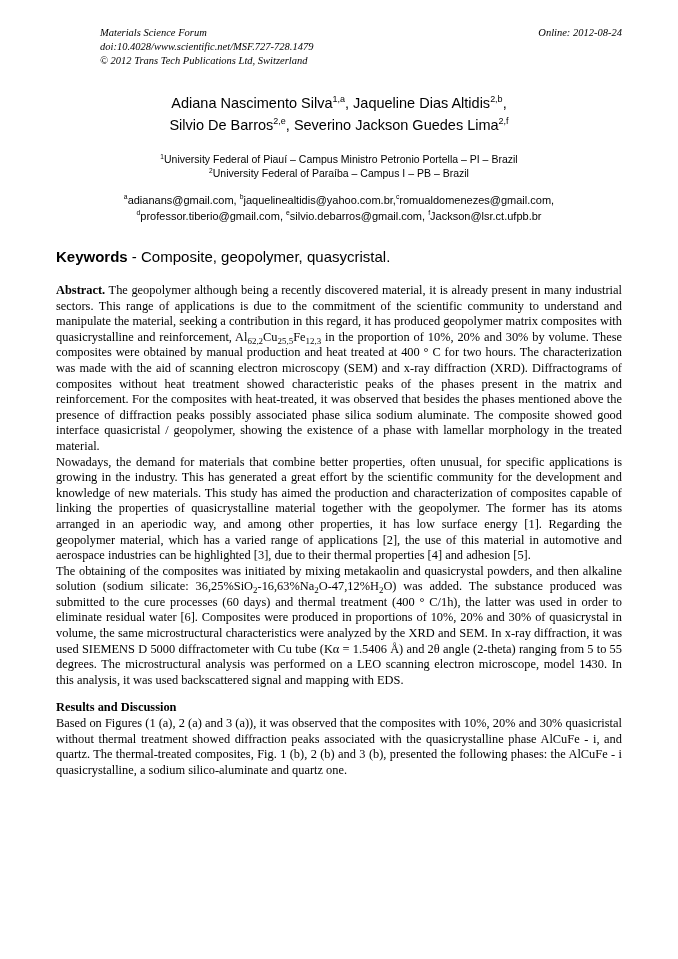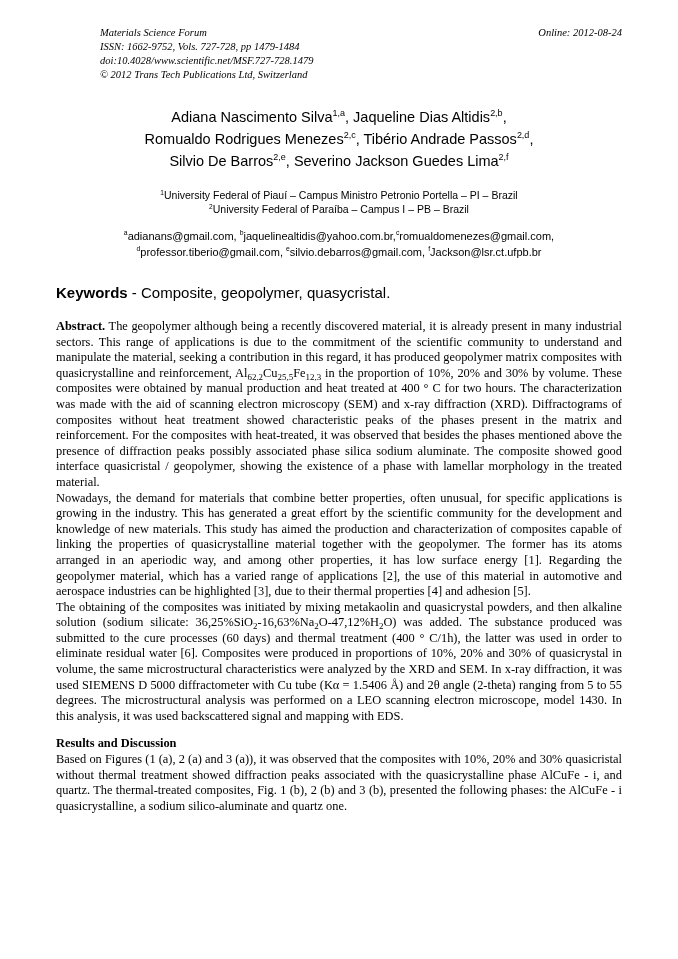--- a/index.html
+++ b/index.html
@@ -106,31 +106,29 @@
   .sub { font-size: 0.72em; vertical-align: sub; line-height: 0; }
 </style>
 </head>
 <body>
 
 <div class="page">
 
   <div class="header">
     <div class="left">
       <div class="line">Materials Science Forum</div>
-      <div class="line">ISSN: 1662-9752, Vols. 727-728, pp 1479-1484</div>
       <div class="line">doi:10.4028/www.scientific.net/MSF.727-728.1479</div>
       <div class="line">© 2012 Trans Tech Publications Ltd, Switzerland</div>
     </div>
     <div class="right">Online: 2012-08-24</div>
   </div>
 
 
   <div class="authors">
     <span class="ln">Adiana Nascimento Silva<sup>1,a</sup>, Jaqueline Dias Altidis<sup>2,b</sup>,</span>
-    <span class="ln">Romualdo Rodrigues Menezes<sup>2,c</sup>, Tibério Andrade Passos<sup>2,d</sup>,</span>
     <span class="ln">Silvio De Barros<sup>2,e</sup>, Severino Jackson Guedes Lima<sup>2,f</sup></span>
   </div>
 
   <div class="affil">
     <div><sup>1</sup>University Federal of Piauí – Campus Ministro Petronio Portella – PI – Brazil</div>
     <div><sup>2</sup>University Federal of Paraíba – Campus I – PB – Brazil</div>
   </div>
 
   <div class="emails">
     <div><sup>a</sup>adianans@gmail.com, <sup>b</sup>jaquelinealtidis@yahoo.com.br,<sup>c</sup>romualdomenezes@gmail.com,</div>

